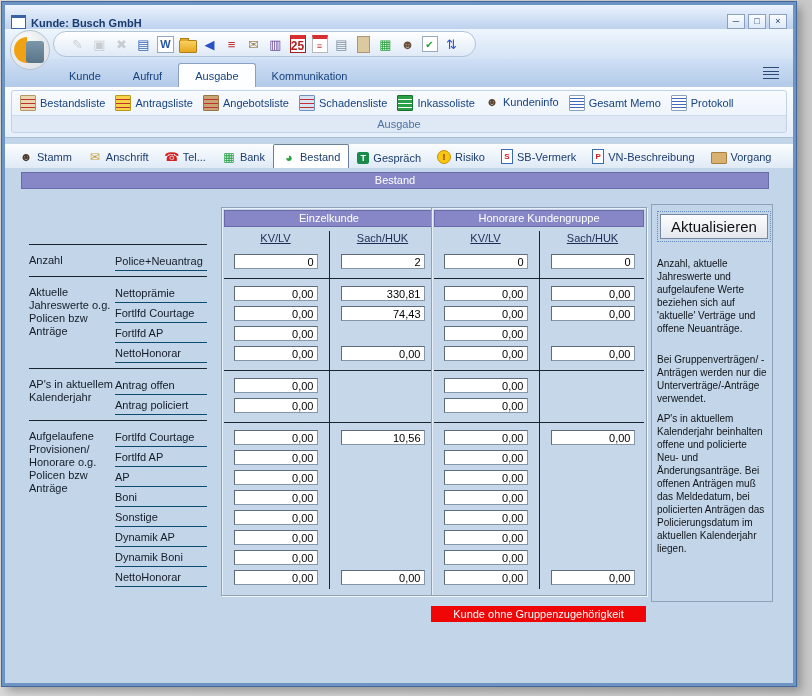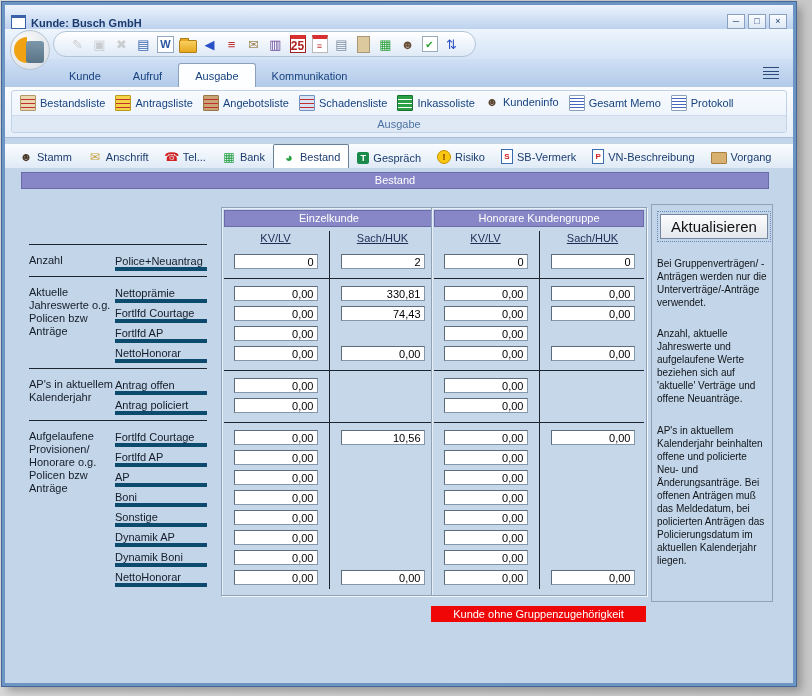--- a/index.html
+++ b/index.html
@@ -79,39 +79,39 @@
   
   .content { position:absolute; left:0; top:163px; right:0; bottom:0; background:#c3d5e9; }
   .bestand-bar { position:absolute; left:16px; top:4px; width:746px; height:15px; background:#8787c7; border:1px solid #6a6aaa; color:#fff; font-size:11px; text-align:center; line-height:15px; }
 
   .labels { position:absolute; left:24px; top:71px; width:178px; }
   .lsep { height:12px; position:relative; }
   .lsep::after { content:""; position:absolute; left:0; right:0; top:5px; border-top:1px solid #1c2430; }
   .lsec { display:flex; }
   .lcat { width:86px; font-size:11px; line-height:13px; color:#141c28; padding-top:3px; }
   .lrows { flex:1; }
-  .lrow { height:20px; box-sizing:border-box; border-bottom:4px solid #0c4a6e; font-size:11px; padding-top:4px; color:#141c28; }
+  .lrow { height:20px; box-sizing:border-box; border-bottom:1px solid #0c4a6e; font-size:11px; padding-top:4px; color:#141c28; }
 
   .panel { position:absolute; top:39px; width:214px; background:#c6d7ea; border:1px solid #8ea2b8; box-shadow:inset 1px 1px 0 #e6eef8,1px 1px 0 #f0f6fc; }
   .panel-e { left:216px; } .panel-g { left:426px; }
   .ptitle { height:15px; margin:2px 2px 0; background:#8787c7; border:1px solid #6a6aaa; color:#fff; text-align:center; font-size:11px; line-height:15px; }
   .pheads { display:flex; height:24px; }
   .ph { flex:1; text-align:center; font-size:11px; color:#1c2c54; text-decoration:underline; padding-top:5px; }
   .pbody { position:relative; padding:2px 0 6px; }
   .vline { position:absolute; left:50%; top:-20px; bottom:6px; width:1px; background:#1c2430; }
   .psep { height:12px; position:relative; }
   .psep::after { content:""; position:absolute; left:2px; right:2px; top:5px; border-top:1px solid #1c2430; }
   .frow { height:20px; display:flex; }
   .fcell { flex:1; display:flex; justify-content:center; align-items:flex-start; padding-top:1px; }
   .fcell input { width:84px; height:15px; box-sizing:border-box; border:1px solid #8496aa; border-top-color:#5c6c7c; border-left-color:#5c6c7c; background:#fff; font:11px "Liberation Sans","DejaVu Sans",sans-serif; text-align:right; padding-right:3px; color:#000; }
 
   .rightpanel { position:absolute; left:646px; top:36px; width:122px; height:398px; border:1px solid #8ea2b8; box-sizing:border-box; padding:6px 5px; }
   .btn-update { display:inline-block; border:1px solid #7688a0; background:linear-gradient(#fdfdfe,#e3e7ec); font-size:15px; color:#101010; padding:3px 10px; outline:1px dotted #6688bb; outline-offset:2px; margin:3px 0 0 3px; cursor:default; }
   .rp-text { font-size:10px; line-height:13px; color:#101418; }
-  .rp-text.p1 { margin-top:18px; } .rp-text.p2 { margin-top:18px; } .rp-text.p3 { margin-top:19px; }
+  .rp-text.p1 { margin-top:18px; } .rp-text.p2 { margin-top:18px; } .rp-text.p3 { margin-top:7px; }
 
   .warning { position:absolute; left:426px; top:438px; width:215px; height:16px; background:#f00606; color:#fff; font-size:11px; text-align:center; line-height:16px; }
 </style>
 </head>
 <body>
 
 <div class="window">
 
   <div class="titlebar">
     <span class="win-icon"></span>
@@ -541,21 +541,21 @@
             <span class="fcell">
                 <input value="0,00" style="">
               </span>
           </div>
         </div>
       </div>
     </div>
 
     <div class="rightpanel">
       <button class="btn-update">Aktualisieren</button>
+      <div class="rp-text p1">Anzahl, aktuelle Jahreswerte und aufgelaufene Werte beziehen sich auf 'aktuelle' Verträge und offene Neuanträge.</div>
       <div class="rp-text p2">Bei Gruppenverträgen/ -Anträgen werden nur die Unterverträge/-Anträge verwendet.</div>
-      <div class="rp-text p1">Anzahl, aktuelle Jahreswerte und aufgelaufene Werte beziehen sich auf 'aktuelle' Verträge und offene Neuanträge.</div>
       <div class="rp-text p3">AP's in aktuellem Kalenderjahr beinhalten offene und policierte Neu- und Änderungsanträge. Bei offenen Anträgen muß das Meldedatum, bei policierten Anträgen das Policierungsdatum im aktuellen Kalenderjahr liegen.</div>
     </div>
 
     <div class="warning">Kunde ohne Gruppenzugehörigkeit</div>
   </div>
 
 </div>
 
 </body></html>

